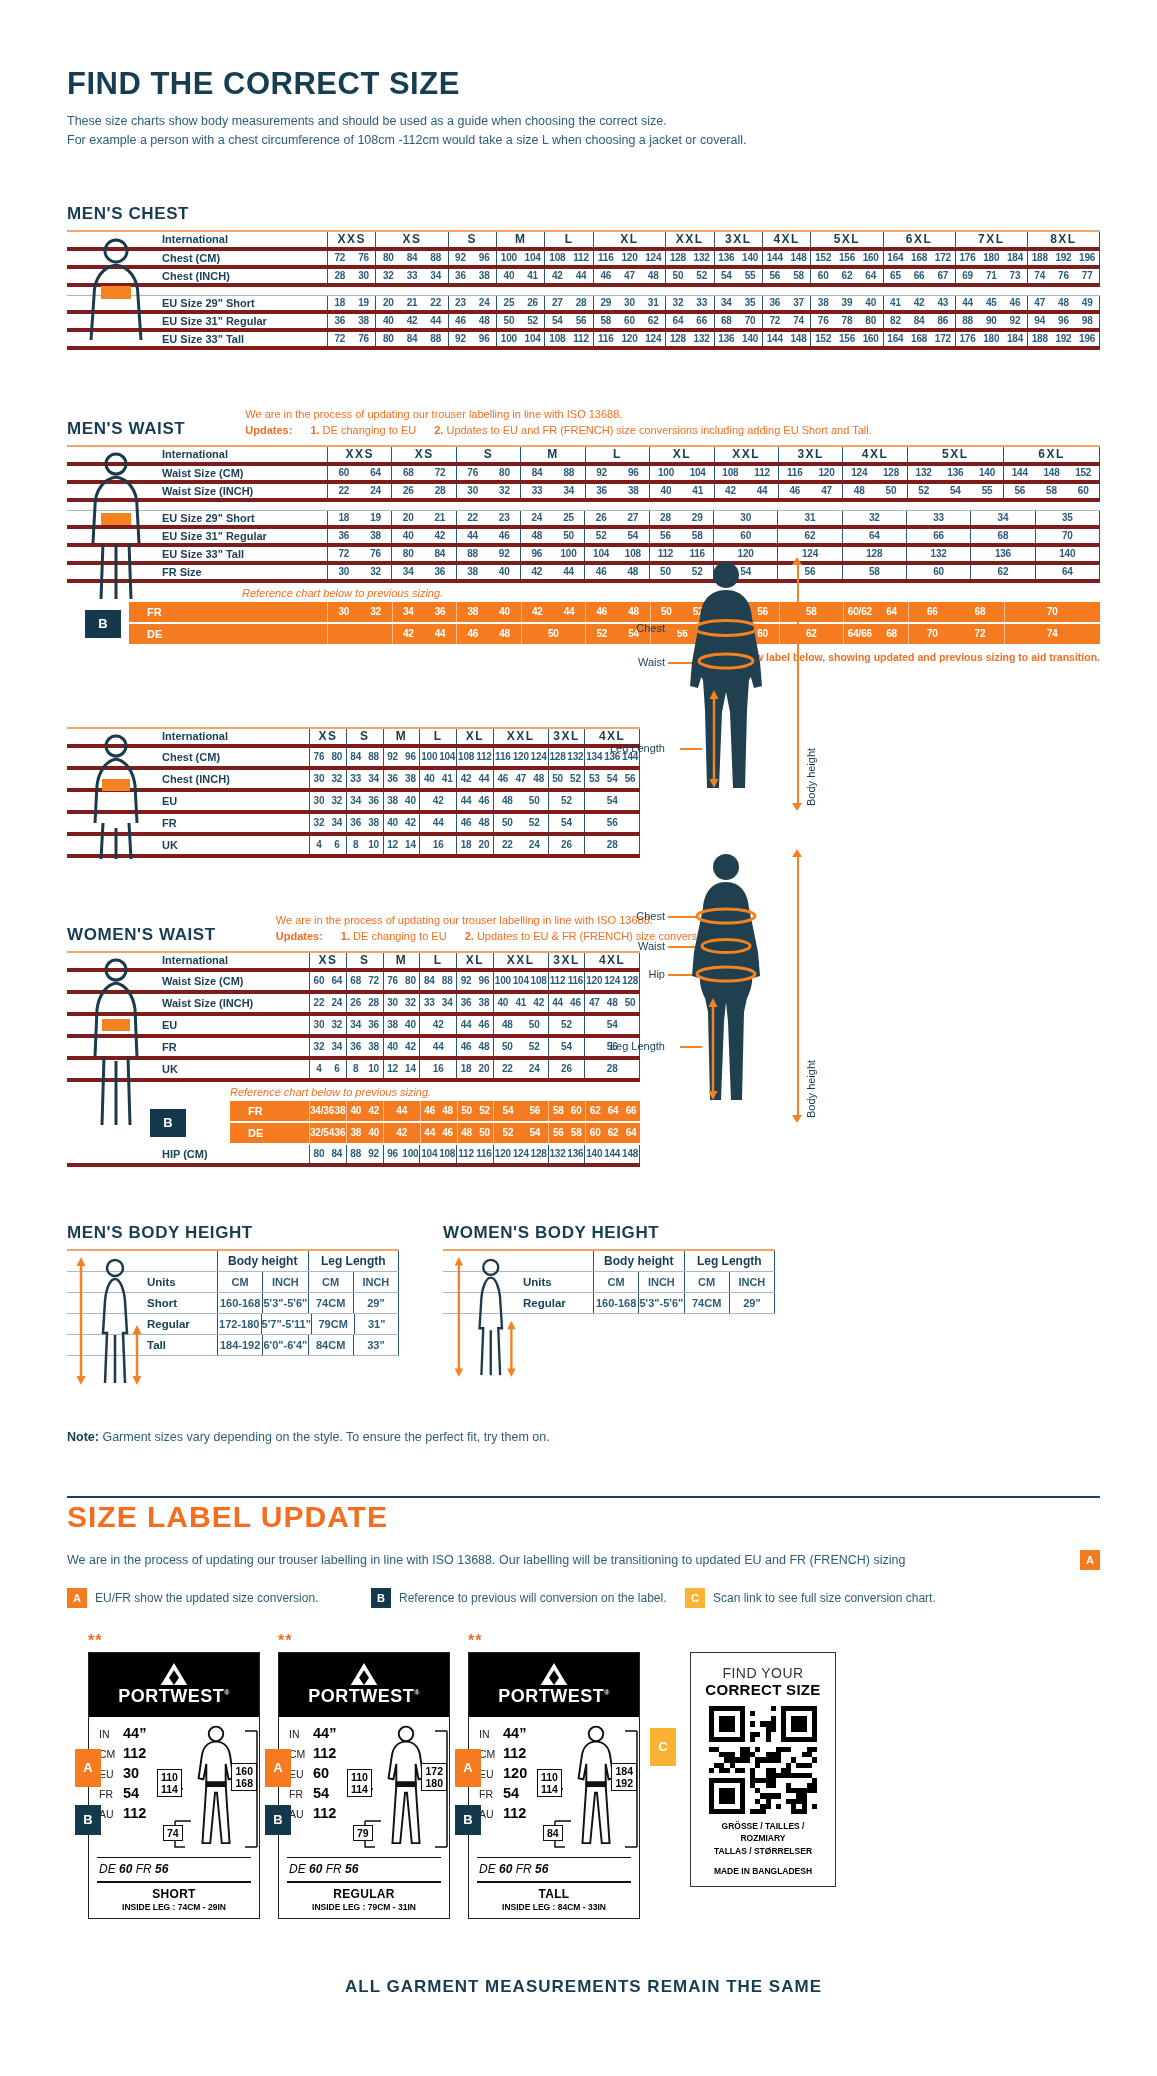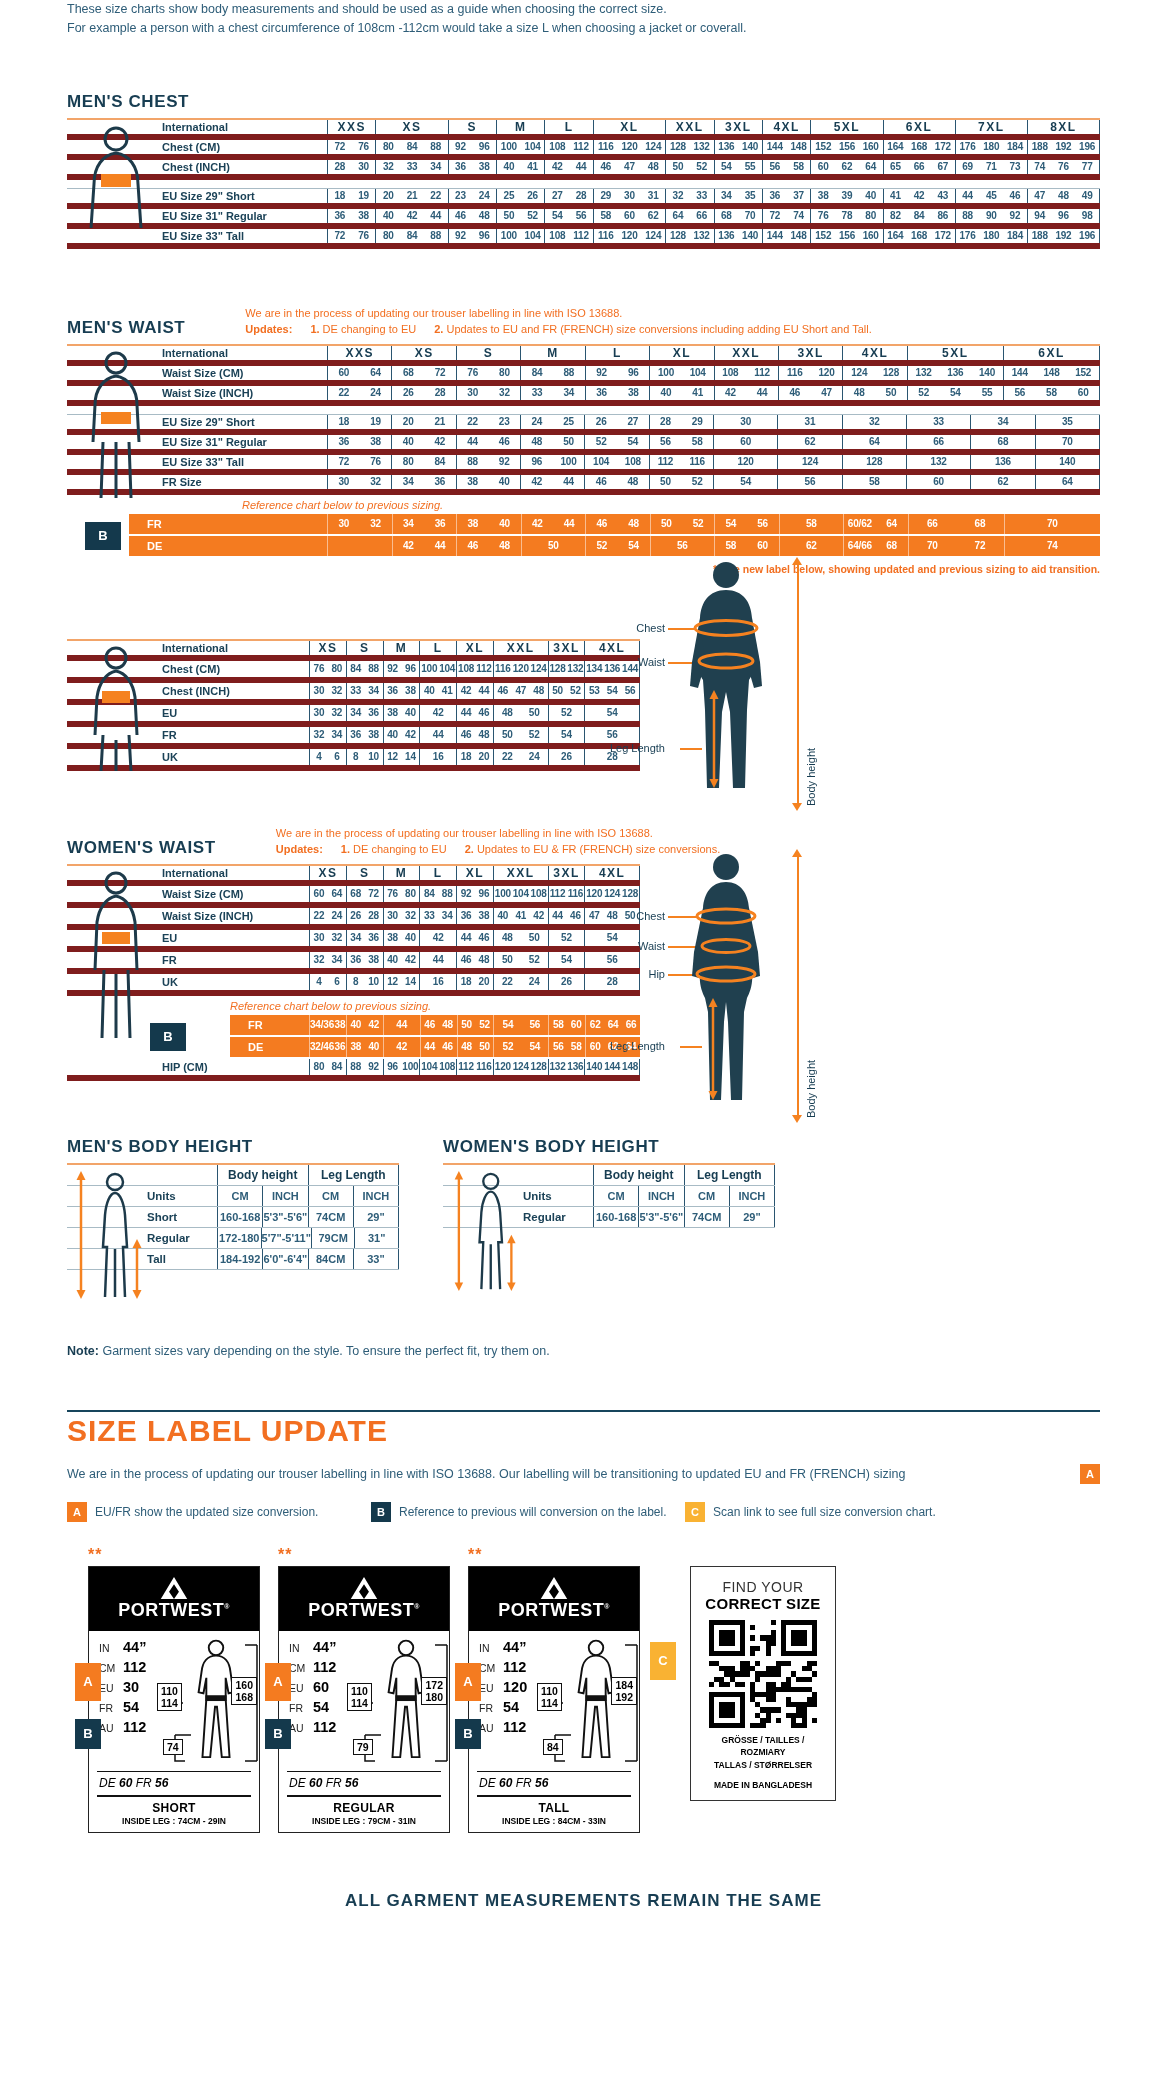--- a/index.html
+++ b/index.html
@@ -16,21 +16,21 @@
   h2.sec-title { font-size:17px; font-weight:bold; color:#173d52; letter-spacing:.6px; margin:0; }
   .sec-head { display:flex; align-items:flex-end; gap:60px; }
   .waist-note { font-size:11px; color:#f26f21; line-height:1.5; }
   .waist-note .b { font-weight:bold; }
   .waist-note .sp { display:inline-block; width:18px; }
 
   
   .size-table { border-top:2px solid #f2a469; position:relative; margin-top:6px; }
   .size-table.men { width:1033px; --lblw:260px; --indent:62px; --refind:175px; --badgeoff:-44px; }
   .size-table.women { width:573px; --lblw:242px; --indent:163px; --refind:163px; --badgeoff:-80px; }
-  .size-row { display:flex; align-items:stretch; border-bottom:6px solid #7f1d1d; min-height:15.5px; }
+  .size-row { display:flex; align-items:stretch; border-bottom:4px solid #7f1d1d; min-height:15.5px; }
   .women .size-row { min-height:22px; }
   .size-row .lbl { flex:0 0 var(--lblw); padding:1px 4px 1px 95px; font-size:11px; font-weight:bold; color:#1b4257; display:flex; align-items:center; }
   .grp { display:flex; align-items:center; border-left:1px solid #2a5570; min-width:0; }
   .grp:last-child { border-right:1px solid #2a5570; }
   .num { flex:1; text-align:center; font-size:10px; font-weight:bold; color:#2e5d78; letter-spacing:-.2px; white-space:nowrap; }
   .size-row.header { min-height:19px; }
   .size-row.header .grp { justify-content:center; }
   .colh { font-size:12px; font-weight:bold; color:#173d52; letter-spacing:1.5px; }
   .gap-row { height:9px; border-bottom:1px solid #a8bbc5; }
   .ref-note { margin-left:var(--refind); color:#f26f21; font-style:italic; font-size:11px; padding:4px 0 3px 0; }
@@ -116,20 +116,21 @@
   .varrow { width:2.5px; background:#f58220; position:relative; }
   .varrow::before { content:''; position:absolute; top:-2px; left:-4.5px; border:5.5px solid transparent; border-bottom:8px solid #f58220; transform:translateY(-8px); }
   .varrow::after { content:''; position:absolute; bottom:-2px; left:-4.5px; border:5.5px solid transparent; border-top:8px solid #f58220; transform:translateY(8px); }
   .vtext { writing-mode:vertical-rl; transform:rotate(180deg); font-size:11px; color:#173d52; display:flex; align-items:center; }
 </style>
 </head>
 <body>
 
 <div class="page">
 
+  <h1>FIND THE CORRECT SIZE</h1>
   <p class="intro">
     <span>These size charts show body measurements and should be used as a guide when choosing the correct size.</span><br>
     <span>For example a person with a chest circumference of 108cm -112cm would take a size L when choosing a jacket or coverall.</span>
   </p>
 
   <section style="margin-top:54px;">
     <h2 class="sec-title">MEN'S CHEST</h2>
     <div class="size-table men">
       <svg class="table-icon" width="86" height="104" viewBox="0 0 86 104">
         <g fill="none" stroke="#1d3a4a" stroke-width="3">
@@ -1376,21 +1377,21 @@
             </div>
             <div class="grp" style="flex: 3 1 0px;">
               <span class="num">62</span>
               <span class="num">64</span>
               <span class="num">66</span>
             </div>
           </div>
           <div class="size-row">
             <div class="lbl">DE</div>
             <div class="grp" style="flex: 2 1 0px;">
-              <span class="num">32/46</span>
+              <span class="num">32/54</span>
               <span class="num">36</span>
             </div>
             <div class="grp" style="flex: 2 1 0px;">
               <span class="num">38</span>
               <span class="num">40</span>
             </div>
             <div class="grp" style="flex: 2 1 0px;">
               <span class="num">42</span>
             </div>
             <div class="grp" style="flex: 2 1 0px;">

